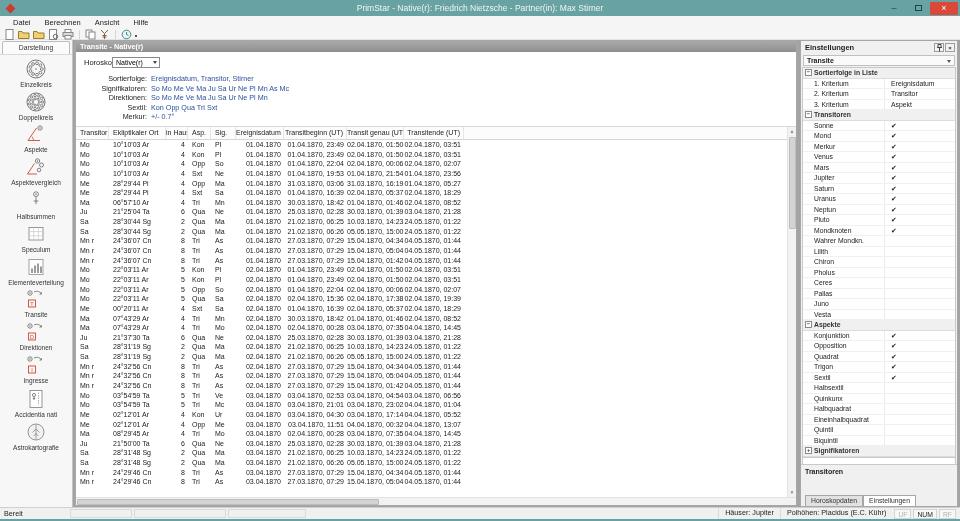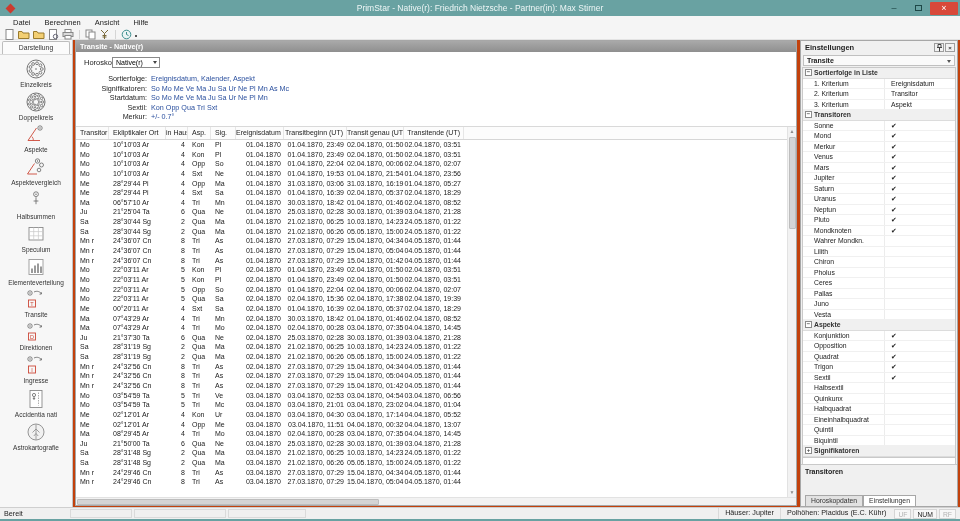--- a/index.html
+++ b/index.html
@@ -18,21 +18,21 @@
 
   
   .menubar { height:13px; background:#f5f5f5; display:flex; align-items:center; padding-left:6px; flex:0 0 13px; }
   .menu-item { font-size:7.5px; color:#222; padding:0 7px; line-height:13px; }
   .toolbar { height:11px; background:#f5f5f5; border-bottom:1px solid #e3e3e3; display:flex; align-items:center; padding-left:4px; gap:3px; flex:0 0 11px; }
   .tbtn { display:flex; align-items:center; justify-content:center; height:11px; }
   .vsep { width:1px; height:9px; background:#d5d5d5; margin:0 2px; }
   .odot { width:2px; height:2px; background:#555; margin-top:4px; }
 
   
-  .workspace { flex:1 1 auto; position:relative; background:#c2410c; }
+  .workspace { flex:1 1 auto; position:relative; background:#a3a3a3; }
 
   
   .sidebar { position:absolute; left:0; top:0; bottom:0; width:73px; background:#f7f7f7; border-right:1px solid #c2c2c2; }
   .sidebar-header { height:13px; margin:1px 2px 0 2px; border:1px solid #bdbdbd; border-bottom:none; border-radius:2px 2px 0 0; background:#fbfbfb; font-size:6.8px; color:#333; text-align:center; line-height:12px; }
   .sidebar-items { border-top:1px solid #d9d9d9; padding-top:3px; }
   .sb-item { height:33px; display:flex; flex-direction:column; align-items:center; justify-content:flex-start; cursor:default; }
   .sb-item svg { display:block; }
   .sb-label { font-size:6.5px; color:#333; line-height:7px; margin-top:1px; white-space:nowrap; }
 
   
@@ -349,28 +349,28 @@
       <div class="horoskop-row">
         <span class="h-label">Horoskop:</span>
         <span class="combo">
           <span>Native(r)</span>
           <span class="arrow"></span>
         </span>
       </div>
       <div class="info-block">
           <div class="info-row">
             <span class="info-label">Sortierfolge:</span>
-            <span class="info-value">Ereignisdatum, Kalender, Aspekt</span>
+            <span class="info-value">Ereignisdatum, Transitor, Stirner</span>
           </div>
           <div class="info-row">
             <span class="info-label">Signifikatoren:</span>
             <span class="info-value">So Mo Me Ve Ma Ju Sa Ur Ne Pl Mn As Mc</span>
           </div>
           <div class="info-row">
-            <span class="info-label">Startdatum:</span>
+            <span class="info-label">Direktionen:</span>
             <span class="info-value">So Mo Me Ve Ma Ju Sa Ur Ne Pl Mn</span>
           </div>
           <div class="info-row">
             <span class="info-label">Sextil:</span>
             <span class="info-value">Kon Opp Qua Tri Sxt</span>
           </div>
           <div class="info-row">
             <span class="info-label">Merkur:</span>
             <span class="info-value">+/- 0.7°</span>
           </div>

